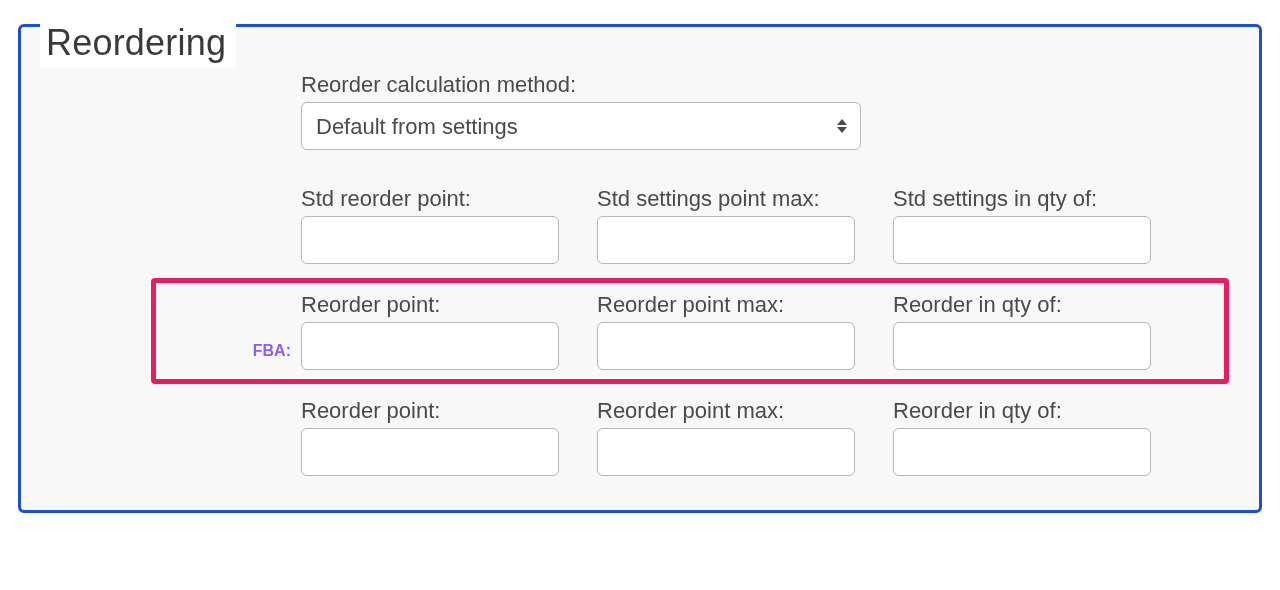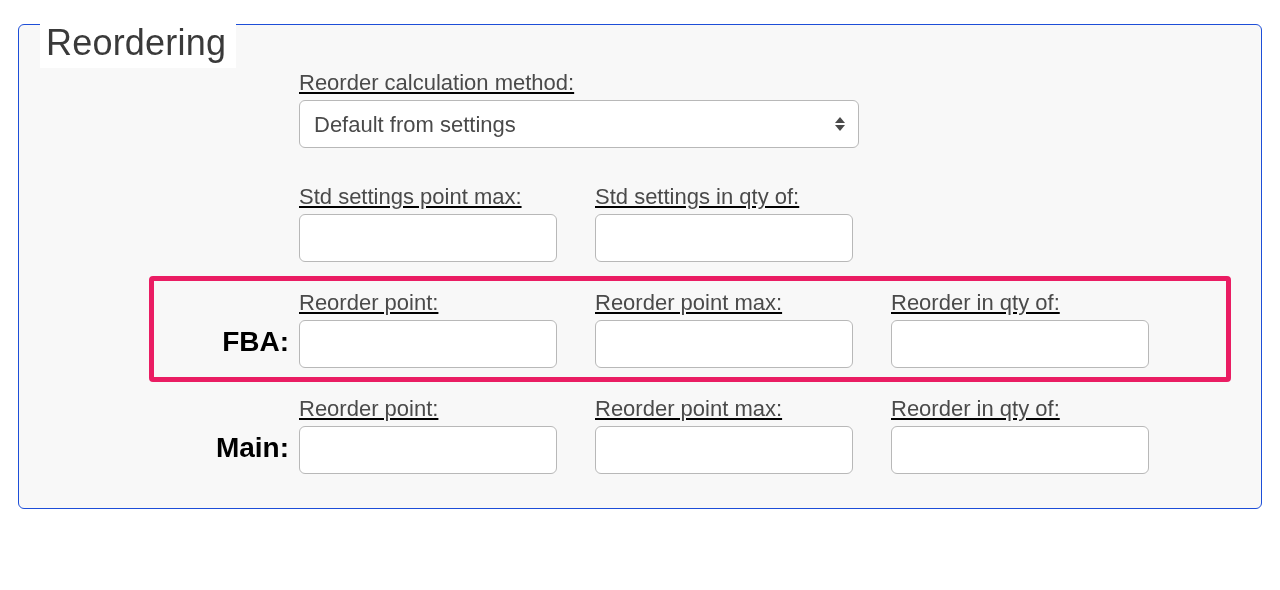--- a/index.html
+++ b/index.html
@@ -10,24 +10,23 @@
       padding: 0;
       font-family: -apple-system, BlinkMacSystemFont, "Segoe UI", Helvetica, Arial, sans-serif;
       background: #ffffff;
       width: 1280px;
       height: 590px;
       overflow: hidden;
     }
     .fieldset-wrapper {
       position: relative;
       margin: 20px 18px 16px 18px;
-      text-decoration: underline;
     }
     .fieldset {
-      border: 1px solid #1d4ed8;
+      border: 3px solid #1d4ed8;
       border-radius: 6px;
       background: #f8f8f8;
       padding: 45px 40px 20px 40px;
       margin-top: 24px;
     }
     .legend {
       position: absolute;
       top: -2px;
       left: 22px;
       background: #ffffff;
@@ -98,23 +97,23 @@
       align-items: flex-end;
       position: relative;
       padding: 14px 0;
     }
     .row-label-cell {
       position: absolute;
       left: -130px;
       bottom: 24px;
       width: 120px;
       text-align: right;
-      font-size: 28px;
+      font-size: 16px;
       font-weight: 700;
-      color: #000000;
+      color: #8b5cf6;
     }
     .col {
       width: 258px;
       margin-right: 38px;
     }
     .col:last-child {
       margin-right: 0;
     }
     .input-box {
       width: 100%;
@@ -156,20 +155,24 @@
             <span class="up"></span>
             <span class="down"></span>
           </span>
         </div>
       </div>
 
       <div class="grid-section">
 
         <div class="row">
           <div class="col">
+            <label class="field-label">Std reorder point:</label>
+            <input class="input-box" type="text" value="" style="">
+          </div>
+          <div class="col">
             <label class="field-label">Std settings point max:</label>
             <input class="input-box" type="text" value="" style="">
           </div>
           <div class="col">
             <label class="field-label">Std settings in qty of:</label>
             <input class="input-box" type="text" value="" style="">
           </div>
         </div>
 
         <div class="row">
@@ -183,21 +186,20 @@
             <label class="field-label">Reorder point max:</label>
             <input class="input-box" type="text" value="" style="">
           </div>
           <div class="col">
             <label class="field-label">Reorder in qty of:</label>
             <input class="input-box" type="text" value="" style="">
           </div>
         </div>
 
         <div class="row">
-          <div class="row-label-cell">Main:</div>
           <div class="col">
             <label class="field-label">Reorder point:</label>
             <input class="input-box" type="text" value="" style="">
           </div>
           <div class="col">
             <label class="field-label">Reorder point max:</label>
             <input class="input-box" type="text" value="" style="">
           </div>
           <div class="col">
             <label class="field-label">Reorder in qty of:</label>

